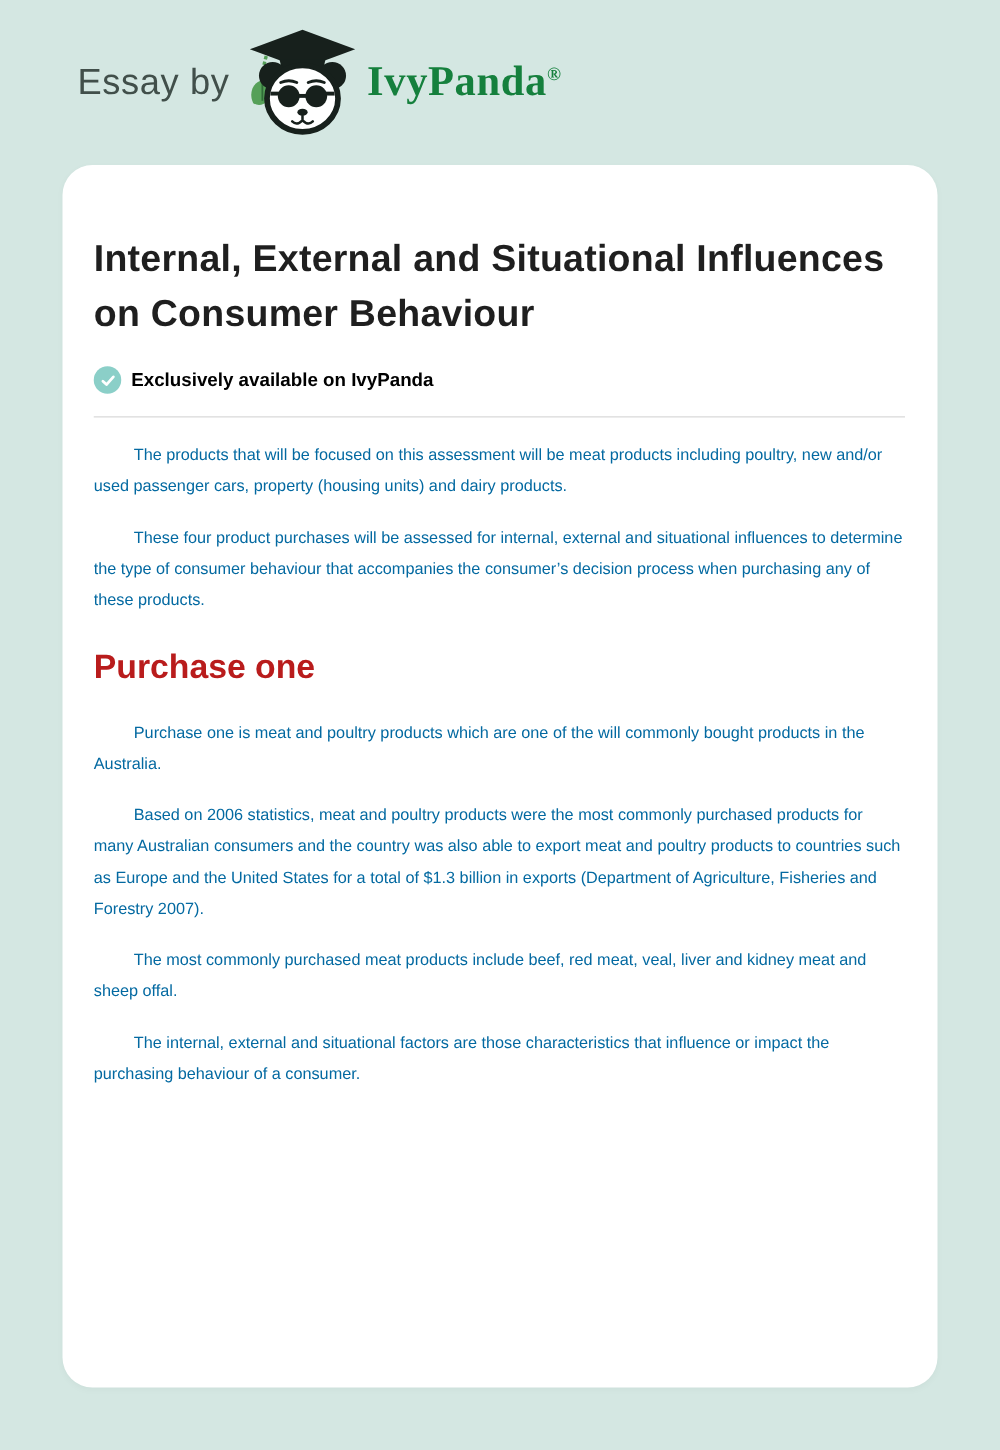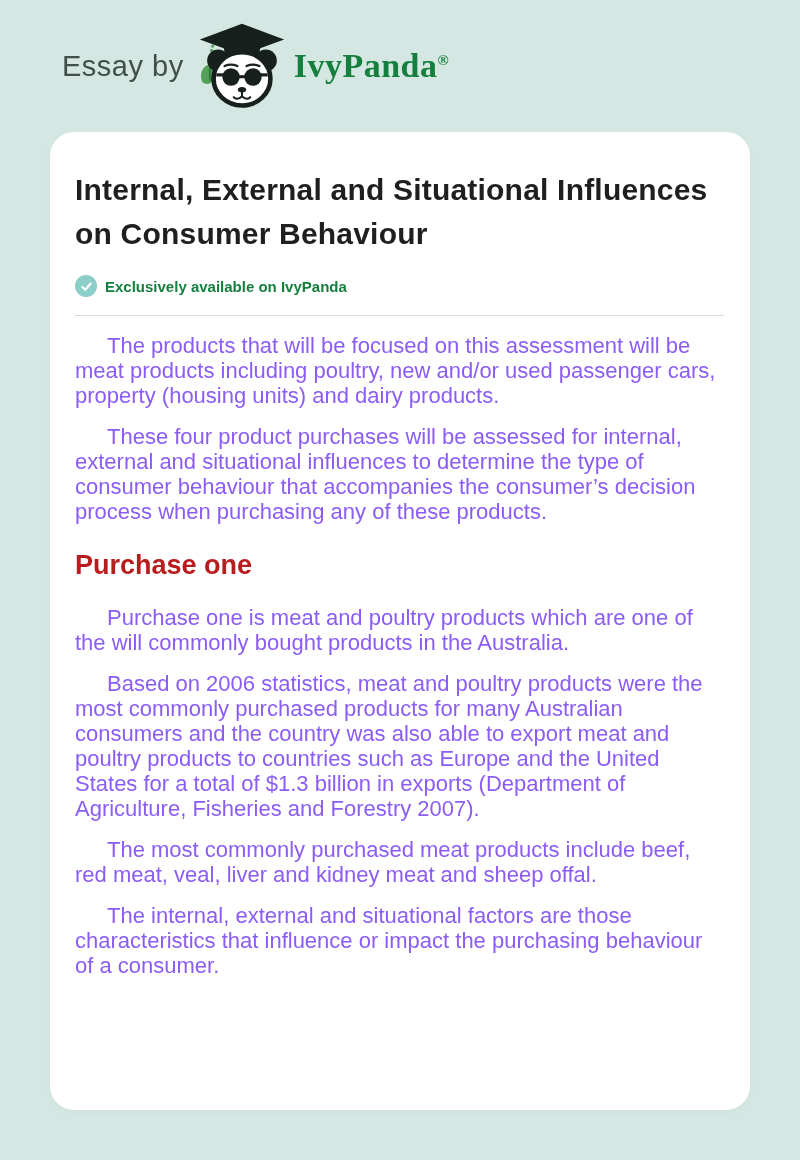--- a/index.html
+++ b/index.html
@@ -37,21 +37,21 @@
   .brand sup {
     font-size: 15px;
     vertical-align: super;
   }
   .card {
     width: 700px;
     height: 978px;
     margin: 0 auto;
     background: #ffffff;
     border-radius: 24px;
-    padding: 36px 26px 30px 25px;
+    padding: 54px 26px 30px 25px;
     box-shadow: 0 2px 6px rgba(0,0,0,0.03);
     overflow: hidden;
   }
   h1.title {
     font-size: 30px;
     line-height: 1.45;
     font-weight: bold;
     color: #1f1f1f;
     letter-spacing: 0.2px;
   }
@@ -68,31 +68,31 @@
     display: flex;
     align-items: center;
     justify-content: center;
     flex: 0 0 auto;
   }
   .check-badge svg { display: block; }
   .availability .label {
     margin-left: 8px;
     font-size: 15px;
     font-weight: bold;
-    color: #15803d;
+    color: #000000;
   }
   hr.divider {
     border: none;
     border-top: 1px solid #d9d9d9;
     margin: 18px 0 17px 0;
   }
   .essay-body p {
-    font-size: 22px;
+    font-size: 13px;
     line-height: 25px;
-    color: #8b5cf6;
+    color: #0369a1;
     text-indent: 32px;
     margin-bottom: 16px;
   }
   h2.section-heading {
     font-size: 27px;
     font-weight: bold;
     color: #b91c1c;
     margin: 26px 0 24px 0;
   }
 </style>

